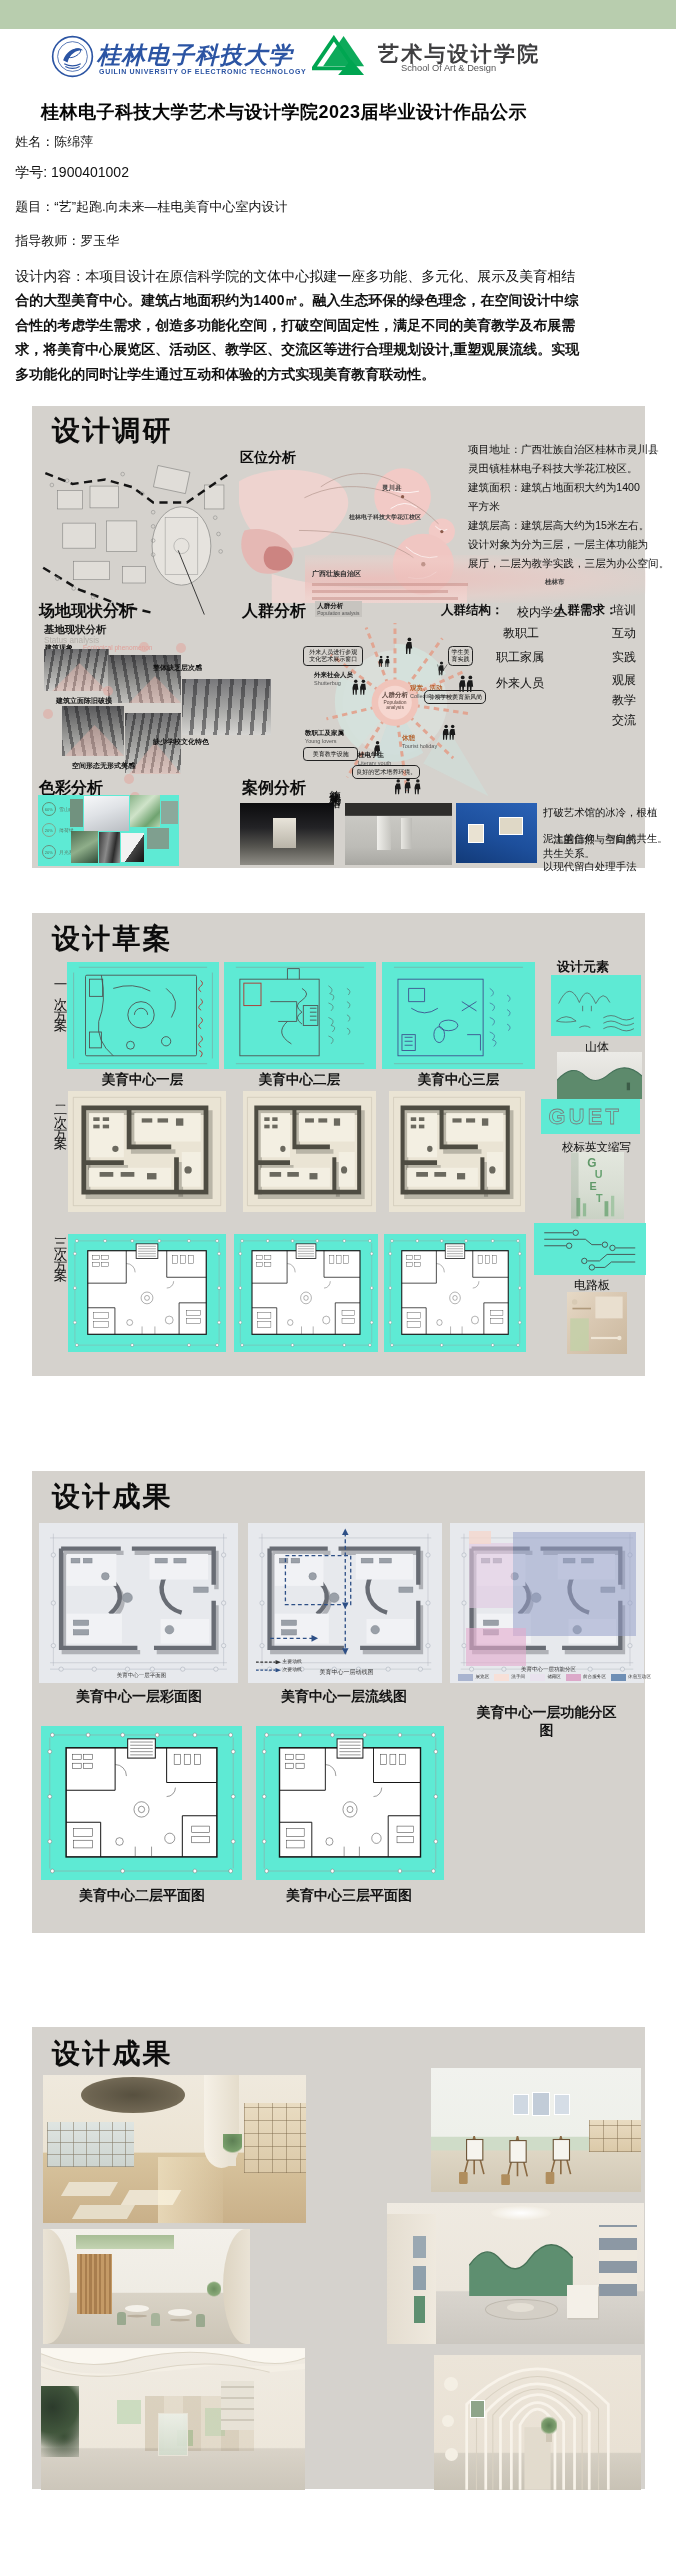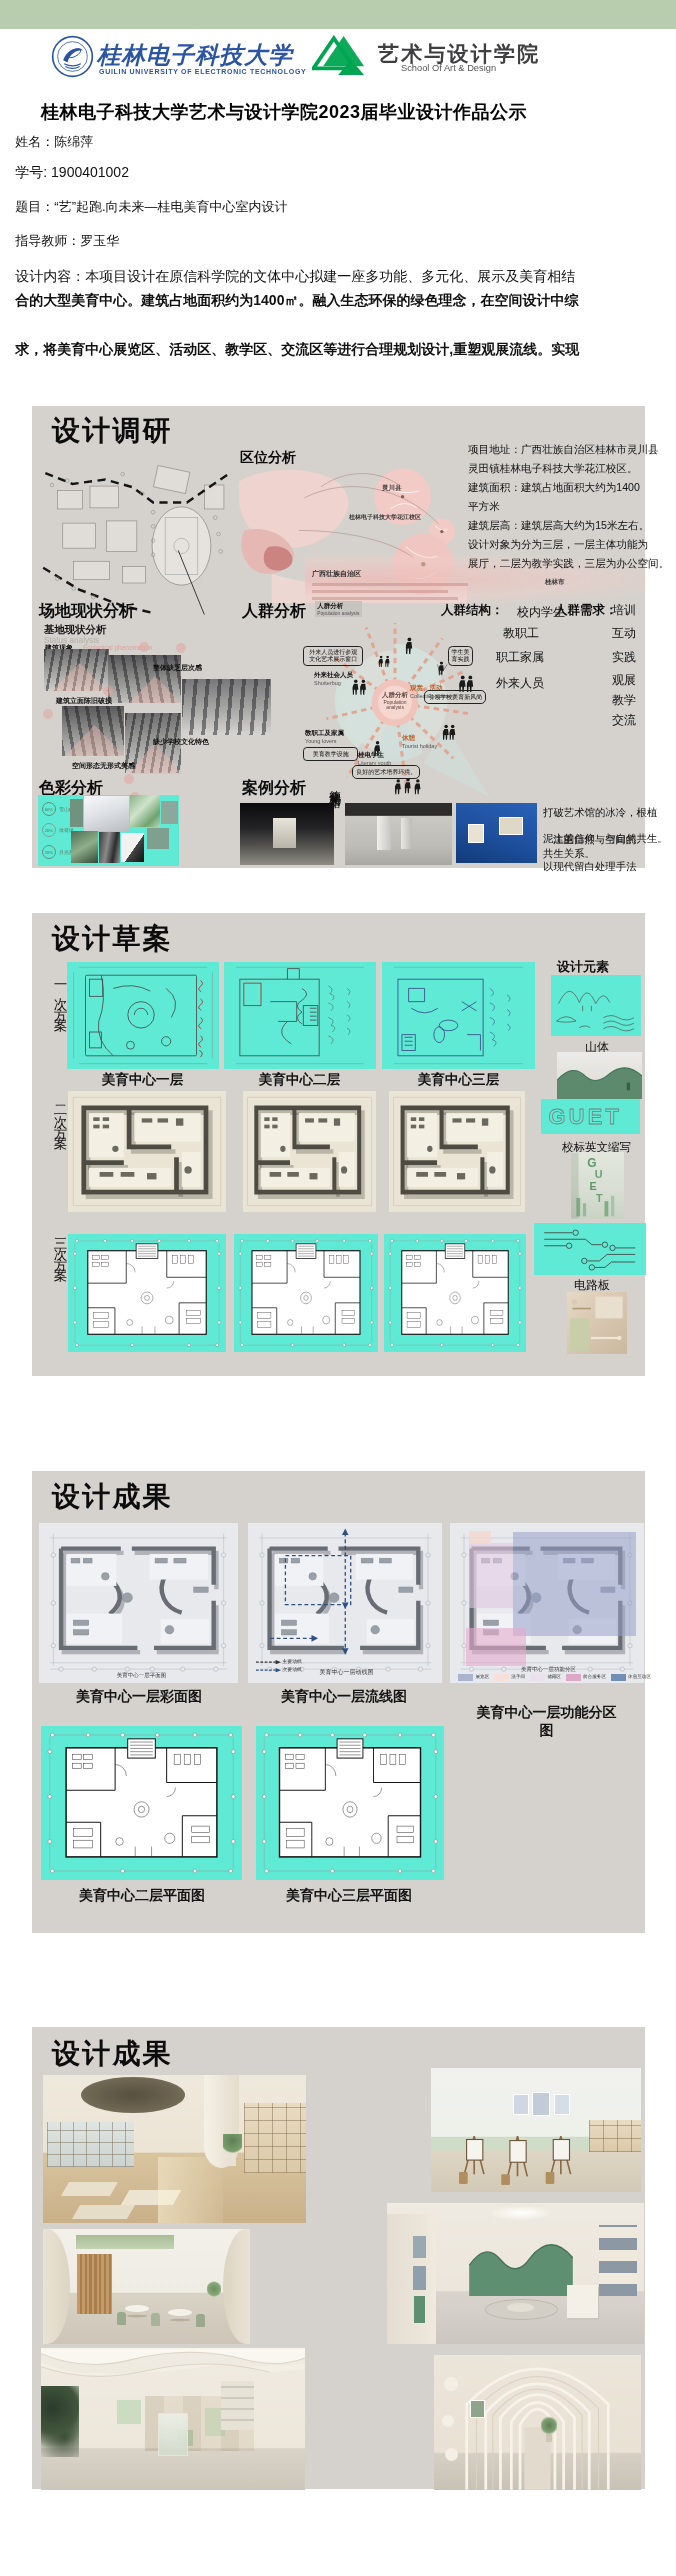--- a/index.html
+++ b/index.html
@@ -241,21 +241,23 @@
     <span>学号: </span><span>1900401002</span>
   </div>
   <div class="a" style="left:15.3px;top:198px;font-size:13px;">
     <span>题目：</span><span>“艺”起跑.向未来—桂电美育中心室内设计</span>
   </div>
   <div class="a" style="left:15.3px;top:232px;font-size:13px;">
     <span>指导教师：</span><span>罗玉华</span>
   </div>
   <div class="a" style="left:15.3px;top:268px;font-size:14px;font-weight:normal;">设计内容：本项目设计在原信科学院的文体中心拟建一座多功能、多元化、展示及美育相结</div>
   <div class="a" style="left:15.3px;top:292px;font-size:14px;font-weight:bold;">合的大型美育中心。建筑占地面积约为1400㎡。融入生态环保的绿色理念，在空间设计中综</div>
+  <div class="a" style="left:15.3px;top:317px;font-size:14px;font-weight:bold;">合性的考虑学生需求，创造多功能化空间，打破空间固定性，满足不同的美育教学及布展需</div>
   <div class="a" style="left:15.3px;top:341px;font-size:14px;font-weight:bold;">求，将美育中心展览区、活动区、教学区、交流区等进行合理规划设计,重塑观展流线。实现</div>
+  <div class="a" style="left:15.3px;top:366px;font-size:14px;font-weight:bold;">多功能化的同时让学生通过互动和体验的方式实现美育教育联动性。</div>
 
   <div class="sec" style="top:406px;height:462px;"></div>
   <div class="sec-title" style="left:52px;top:412px;">设计调研</div>
 
   <svg class="a" style="left:41px;top:452px;" width="196" height="164" viewBox="0 0 360 300">
     <g stroke="#7c7c7a" stroke-width="1" fill="#e0ddd8">
       <rect x="30" y="70" width="46" height="34"></rect>
         <rect x="90" y="62" width="52" height="40"></rect>
       <rect x="40" y="130" width="60" height="46"></rect>
         <rect x="120" y="126" width="56" height="56"></rect>

